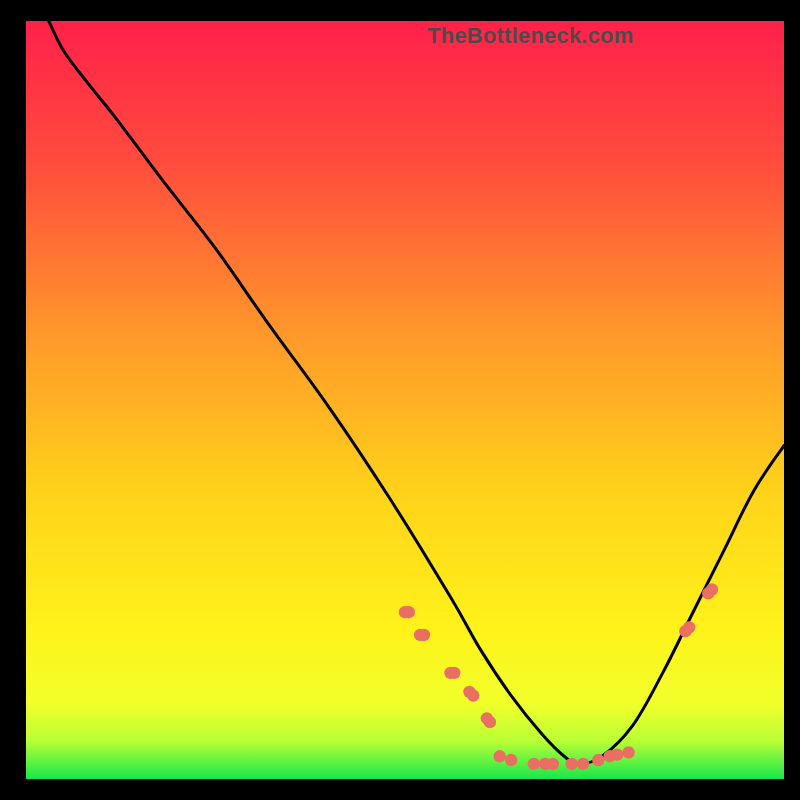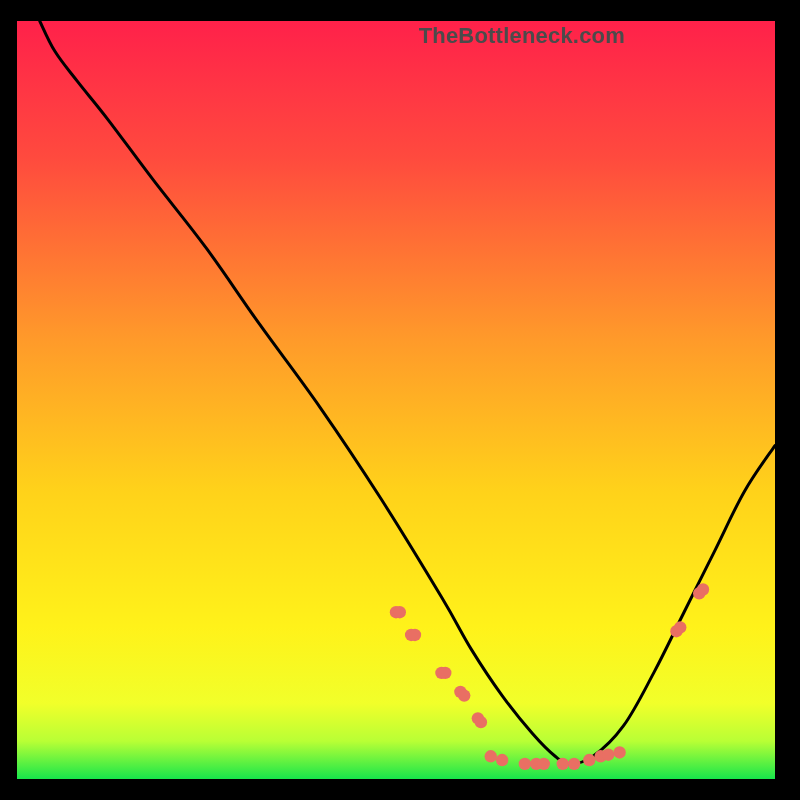--- a/index.html
+++ b/index.html
@@ -6,21 +6,21 @@
     margin: 0;
     padding: 0;
     width: 800px;
     height: 800px;
     background: #000;
     overflow: hidden;
     font-family: Arial, Helvetica, sans-serif;
   }
   .frame {
     position: absolute;
-    left: 17px;
+    left: 26px;
     top: 21px;
     width: 632px;
     height: 758px;
     background: #5eead4;
   }
   .plot-area {
     position: absolute;
     left: 0;
     top: 0;
     width: 758px;

